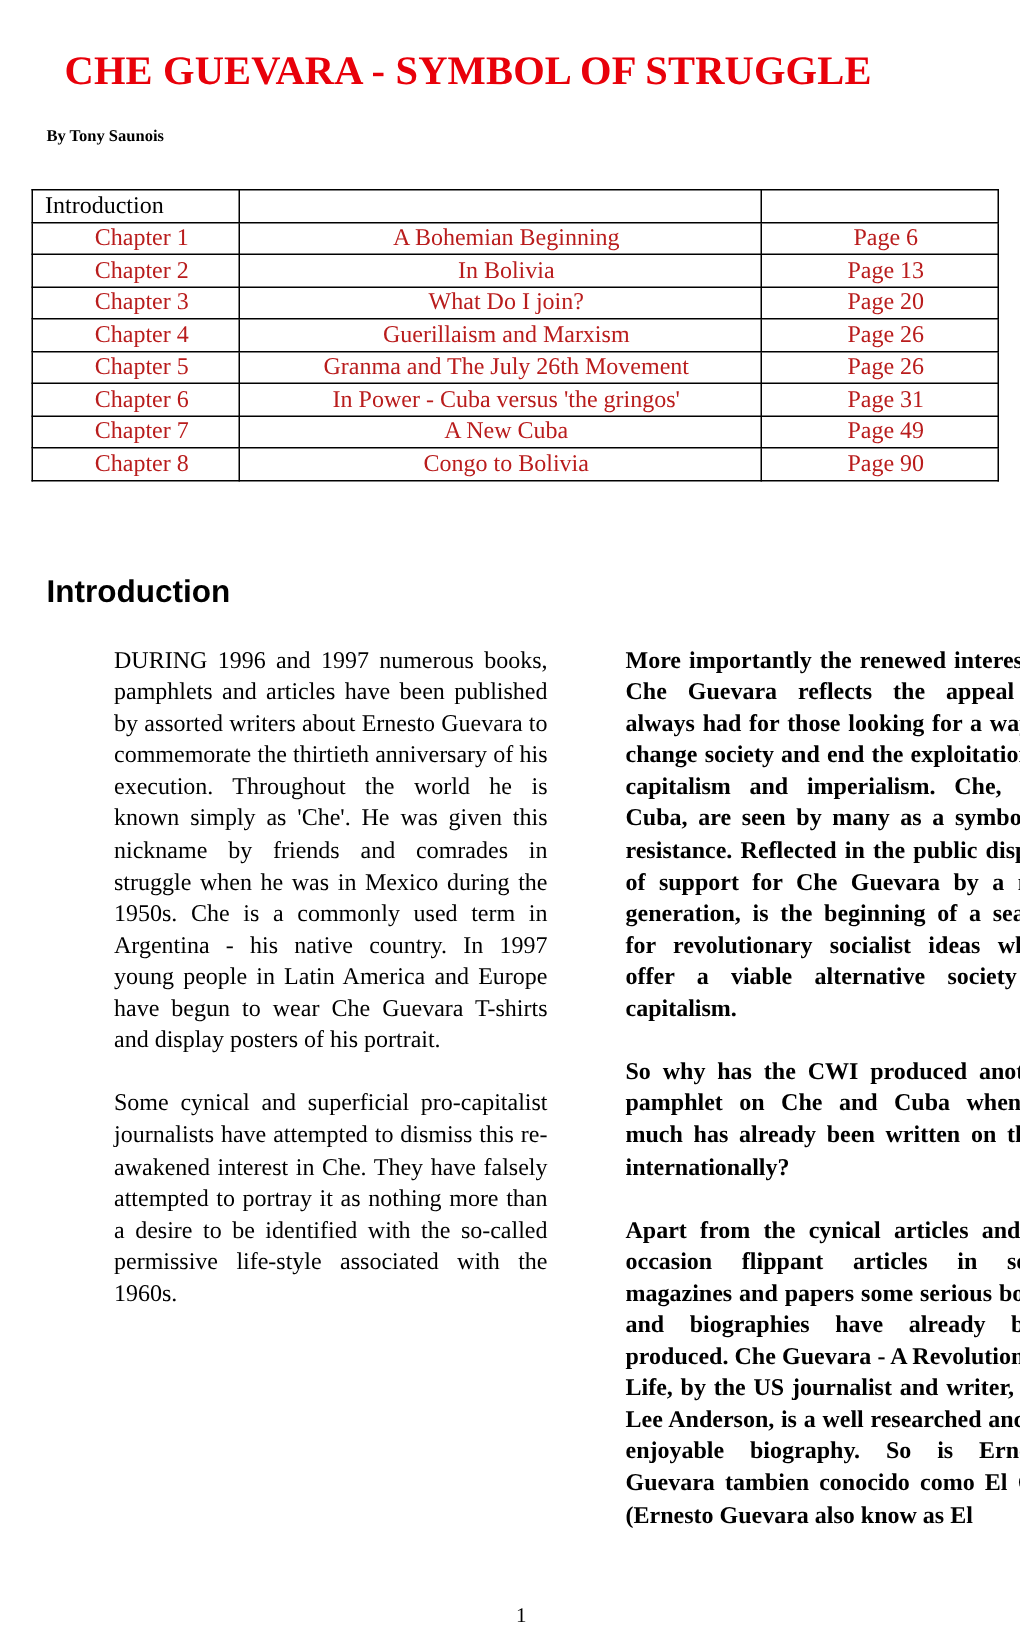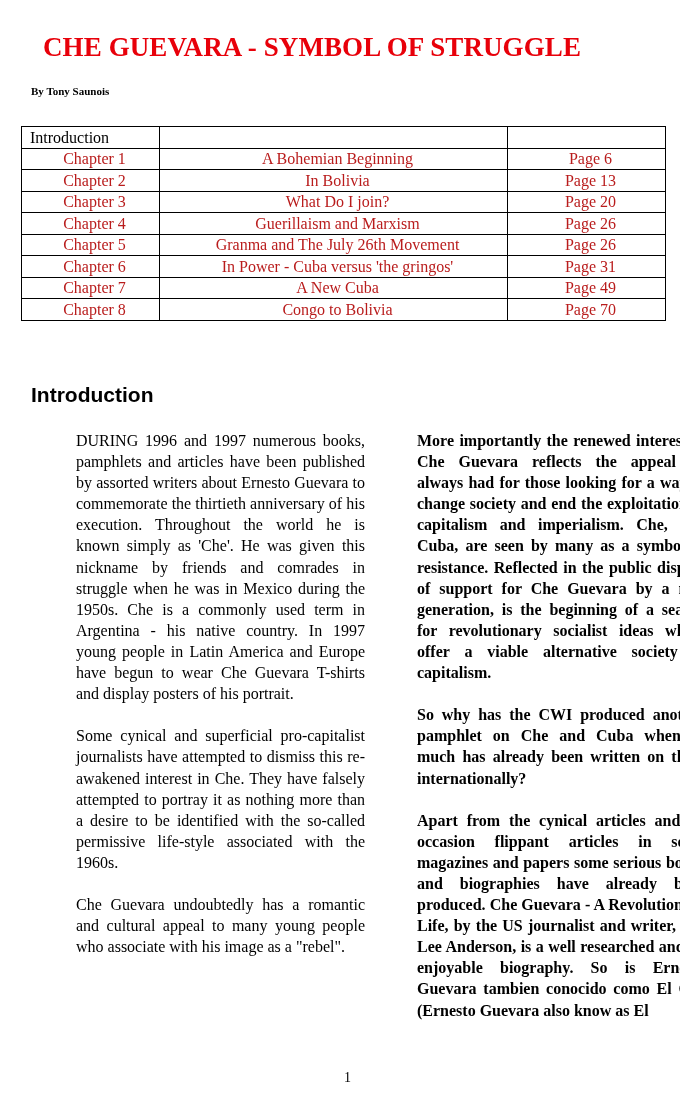--- a/index.html
+++ b/index.html
@@ -67,31 +67,30 @@
       <td class="c3">Page 31</td>
     </tr>
     <tr class="ch">
       <td class="c1">Chapter 7</td>
       <td class="c2">A New Cuba</td>
       <td class="c3">Page 49</td>
     </tr>
     <tr class="ch">
       <td class="c1">Chapter 8</td>
       <td class="c2">Congo to Bolivia</td>
-      <td class="c3">Page 70</td>
+      <td class="c3">Page 90</td>
     </tr>
   </tbody>
 </table>
 
 <h2 class="h2">Introduction</h2>
 
 <div class="col left">
   <p>DURING 1996 and 1997 numerous books, pamphlets and articles have been published by assorted writers about Ernesto Guevara to commemorate the thirtieth anniversary of his execution. Throughout the world he is known simply as 'Che'. He was given this nickname by friends and comrades in struggle when he was in Mexico during the 1950s. Che is a commonly used term in Argentina - his native country. In 1997 young people in Latin America and Europe have begun to wear Che Guevara T-shirts and display posters of his portrait.</p>
   <p>Some cynical and superficial pro-capitalist journalists have attempted to dismiss this re-awakened interest in Che. They have falsely attempted to portray it as nothing more than a desire to be identified with the so-called permissive life-style associated with the 1960s.</p>
-  <p>Che Guevara undoubtedly has a romantic and cultural appeal to many young people who associate with his image as a "rebel".</p>
 </div>
 
 <div class="col right">
   <p>More importantly the renewed interest in Che Guevara reflects the appeal he always had for those looking for a way to change society and end the exploitation of capitalism and imperialism. Che, and Cuba, are seen by many as a symbol of resistance. Reflected in the public display of support for Che Guevara by a new generation, is the beginning of a search for revolutionary socialist ideas which offer a viable alternative society to capitalism.</p>
   <p>So why has the CWI produced another pamphlet on Che and Cuba when so much has already been written on them internationally?</p>
   <p>Apart from the cynical articles and on occasion flippant articles in some magazines and papers some serious books and biographies have already been produced. Che Guevara - A Revolutionary Life, by the US journalist and writer, Jon Lee Anderson, is a well researched and an enjoyable biography. So is Ernesto Guevara tambien conocido como El Che (Ernesto Guevara also know as El</p>
 </div>
 
 <div class="pagenum">1</div>
 

